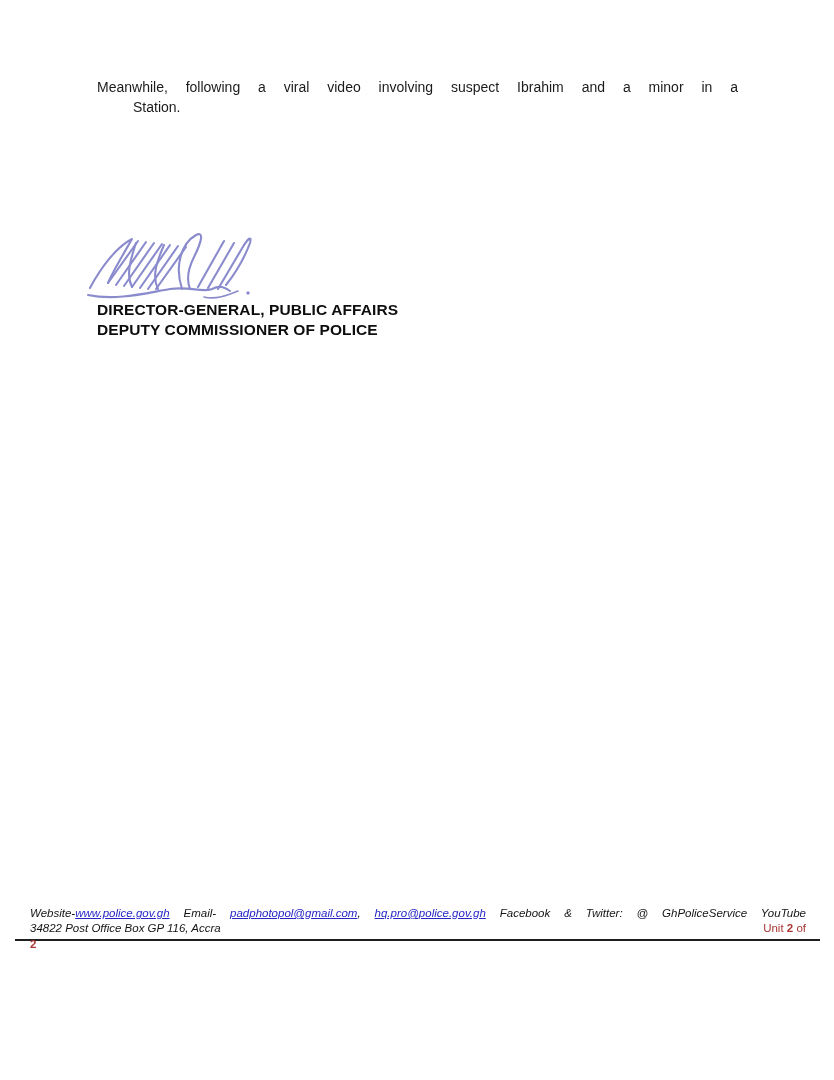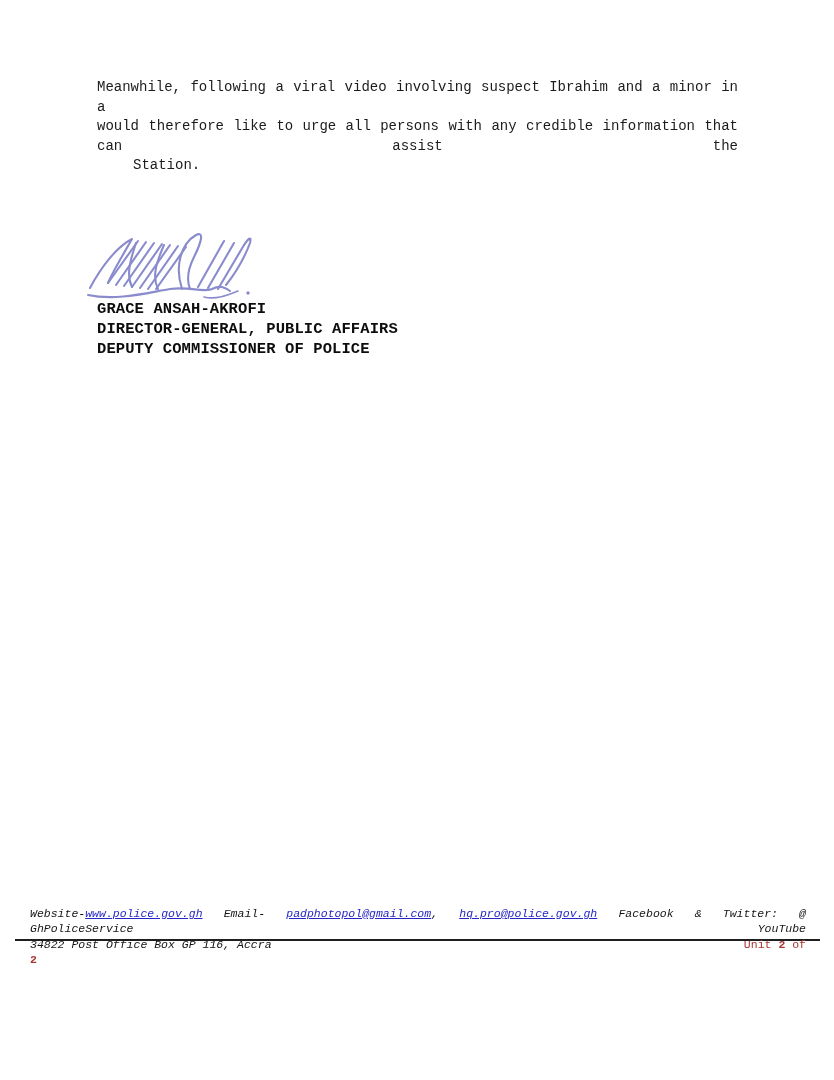--- a/index.html
+++ b/index.html
@@ -6,21 +6,21 @@
     margin: 0;
     padding: 0;
     background: #ffffff;
   }
   .page {
     position: relative;
     width: 834px;
     height: 1080px;
     background: #ffffff;
     overflow: hidden;
-    font-family: Liberation Mono, monospace;
+    font-family: Liberation Sans, sans-serif;
     color: #1b1b1b;
   }
 
   
   .body-paragraph {
     position: absolute;
     left: 97px;
     top: 78px;
     width: 641px;
     font-size: 14px;
@@ -103,40 +103,38 @@
     color: #a83734;
   }
 </style>
 </head>
 <body>
 
 <div class="page">
 
   <div class="body-paragraph">
     <div class="jline">Meanwhile, following a viral video involving suspect Ibrahim and a minor in a</div>
-    <div class="jline">would therefore like to urge all persons with any credible information that can assist the</div>
     <div class="jline lastline">Station.</div>
   </div>
 
   <svg class="signature-svg" width="170" height="72" viewBox="0 0 170 72" fill="none">
     <g stroke-width="2.1" stroke-linecap="round" stroke-linejoin="round" opacity="0.88" fill="none">
       <path d="M4,57 C14,38 30,16 46,8 C38,22 26,42 22,52" stroke="#7b7cc7"></path>
       <path d="M22,52 L52,10 M30,54 L60,11 M38,55 L68,12 M46,56 L76,13 M54,57 L84,14 M62,58 L92,15 M70,58 L100,16" stroke="#7b7cc7"></path>
       <path d="M50,12 C44,30 40,44 46,56 M78,14 C70,32 66,46 72,58" stroke="#7b7cc7"></path>
       <path d="M96,58 C88,34 96,12 110,4 C118,0 116,10 108,26 C102,38 100,48 104,58" stroke="#7b7cc7"></path>
       <path d="M112,56 L138,10 M122,57 L148,12 M132,58 L158,14" stroke="#7b7cc7"></path>
       <path d="M158,14 C162,8 166,4 164,12 C158,28 148,44 140,54" stroke="#7b7cc7"></path>
       <path d="M2,64 C30,70 60,62 84,58 C104,55 116,62 126,58 C134,54 138,56 144,60" stroke="#7b7cc7"></path>
       <path d="M118,66 C130,69 142,64 152,60" stroke-width="1.6" stroke="#7b7cc7"></path>
       <circle cx="162" cy="62" r="1.7" stroke="none" fill="#7b7cc7"></circle>
     </g>
   </svg>
 
   <div class="signatory-block">
-    <div>GRACE ANSAH-AKROFI</div>
     <div>DIRECTOR-GENERAL, PUBLIC AFFAIRS</div>
     <div>DEPUTY COMMISSIONER OF POLICE</div>
   </div>
 
   <div class="footer-rule"></div>
 
   <div class="page-footer">
     <div class="fl-justify"><span>Website-</span><span class="flink">www.police.gov.gh</span> <span>Email-</span> <span class="flink">padphotopol@gmail.com</span><span>,</span> <span class="flink">hq.pro@police.gov.gh</span> <span>Facebook &amp; Twitter: @ GhPoliceService YouTube</span></div>
 
 

